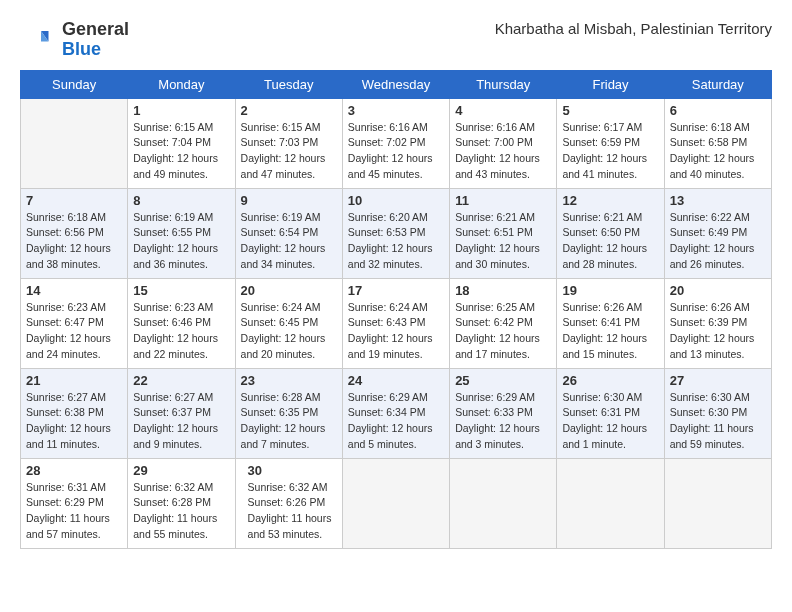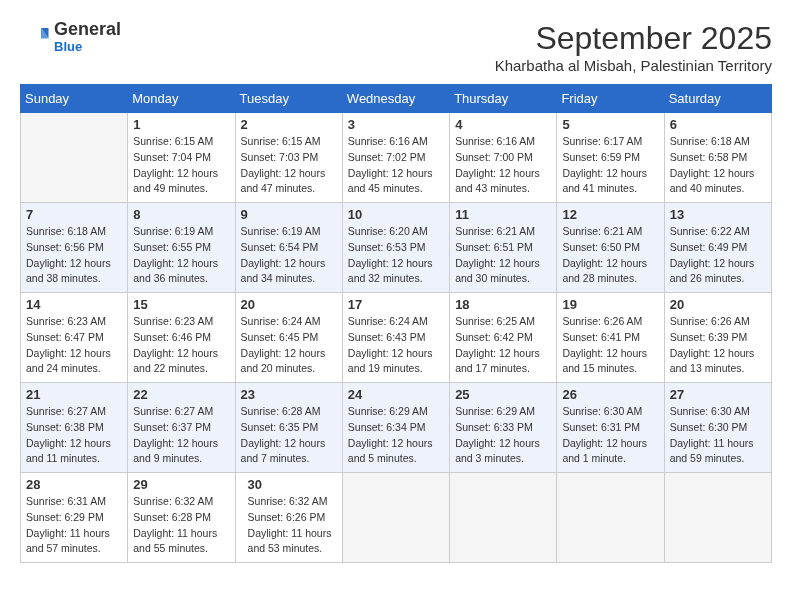--- a/index.html
+++ b/index.html
@@ -12,34 +12,34 @@
     }
     .header {
       display: flex;
       align-items: flex-start;
       justify-content: space-between;
       margin-bottom: 10px;
     }
     .logo {
       display: flex;
       align-items: center;
-      gap: 4px;
+      gap: 12px;
     }
     .logo-text {
       display: flex;
       flex-direction: column;
       line-height: 1.1;
     }
     .logo-general {
       font-size: 18px;
       font-weight: bold;
       color: #333;
     }
     .logo-blue {
-      font-size: 13px;
+      font-size: 18px;
       font-weight: bold;
       color: #1a6ec7;
     }
     .logo-icon {
       width: 30px;
       height: 30px;
     }
     .title-block {
       text-align: right;
     }
@@ -54,21 +54,21 @@
     }
     .calendar {
       width: 100%;
       border-collapse: collapse;
       font-size: 11px;
     }
     .calendar th {
       background-color: #2a6ac8;
       color: #fff;
       padding: 6px 4px;
-      text-align: left;
+      text-align: center;
       font-size: 13px;
       font-weight: normal;
       border: 1px solid #2a6ac8;
     }
     .calendar td {
       border: 1px solid #ccc;
       vertical-align: top;
       padding: 4px 5px;
       width: 107px;
       height: 90px;
@@ -97,21 +97,20 @@
     <svg class="logo-icon" viewBox="0 0 40 40">
       <polygon points="28,8 38,8 38,22" fill="#2a6ac8"></polygon>
       <polygon points="28,8 38,22 28,22" fill="#5a9ae0"></polygon>
     </svg>
     <div class="logo-text">
       <span class="logo-general">General</span>
       <span class="logo-blue">Blue</span>
     </div>
   </div>
   <div class="title-block">
-    <div class="month-title">September 2025</div>
     <div class="location-title">Kharbatha al Misbah, Palestinian Territory</div>
   </div>
 </div>
 
 <table class="calendar">
   <thead>
     <tr>
     <th>Sunday</th>
         <th>Monday</th>
         <th>Tuesday</th>

